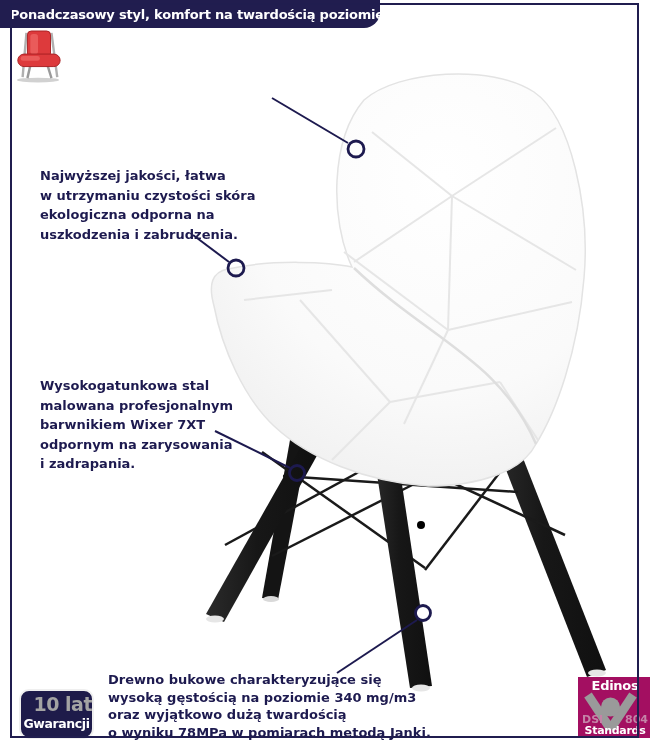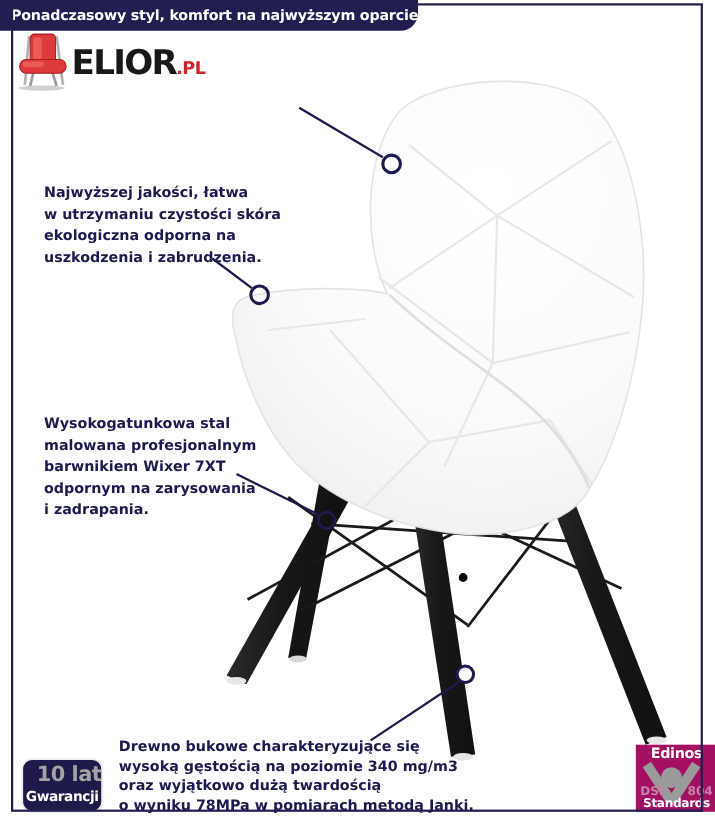--- a/index.html
+++ b/index.html
@@ -135,38 +135,35 @@
       <line x1="193" y1="235" x2="229" y2="262"></line>
       <circle cx="236" cy="268" r="8" stroke-width="2.8"></circle>
       <line x1="215" y1="431" x2="290" y2="468"></line>
       <circle cx="297" cy="473" r="7.5" stroke-width="2.8"></circle>
       <line x1="337" y1="673" x2="417" y2="620"></line>
       <circle cx="423" cy="613" r="7.5" stroke-width="2.8" fill="#ffffff"></circle>
     </g>
   </svg>
 
   <div class="banner">
-    <span>Ponadczasowy styl, komfort na najwyższym oparcie!</span>
+    <span>Ponadczasowy styl, komfort na twardością poziomie!</span>
   </div>
 
   <div class="logo">
     <svg class="logo-chair" viewBox="0 0 52 56">
       <ellipse cx="26" cy="53" rx="22" ry="2.5" fill="rgba(0,0,0,0.18)"></ellipse>
       <line x1="14" y1="4" x2="10" y2="50" stroke="#b0b0b0" stroke-width="2.5"></line>
       <line x1="40" y1="4" x2="46" y2="50" stroke="#b0b0b0" stroke-width="2.5"></line>
       <line x1="18" y1="38" x2="15" y2="51" stroke="#9a9a9a" stroke-width="2.5"></line>
       <line x1="36" y1="38" x2="40" y2="51" stroke="#9a9a9a" stroke-width="2.5"></line>
       <rect x="15" y="2" width="24" height="27" rx="4" fill="#dd3a3c" stroke="#a81f22" stroke-width="1"></rect>
       <rect x="18" y="5" width="8" height="21" rx="3" fill="#ef6a66" opacity="0.7"></rect>
       <rect x="5" y="26" width="44" height="13" rx="6.5" fill="#dd3a3c" stroke="#a81f22" stroke-width="1"></rect>
       <rect x="8" y="28" width="20" height="5" rx="2.5" fill="#ef6a66" opacity="0.7"></rect>
     </svg>
-    <div class="logo-text">
-      <span class="logo-name">ELIOR</span><span class="logo-tld">.PL</span>
-    </div>
   </div>
 
   <div class="ann ann2">Najwyższej jakości, łatwa
 w utrzymaniu czystości skóra
 ekologiczna odporna na
 uszkodzenia i zabrudzenia.</div>
   <div class="ann ann3">Wysokogatunkowa stal
 malowana profesjonalnym
 barwnikiem Wixer 7XT
 odpornym na zarysowania

